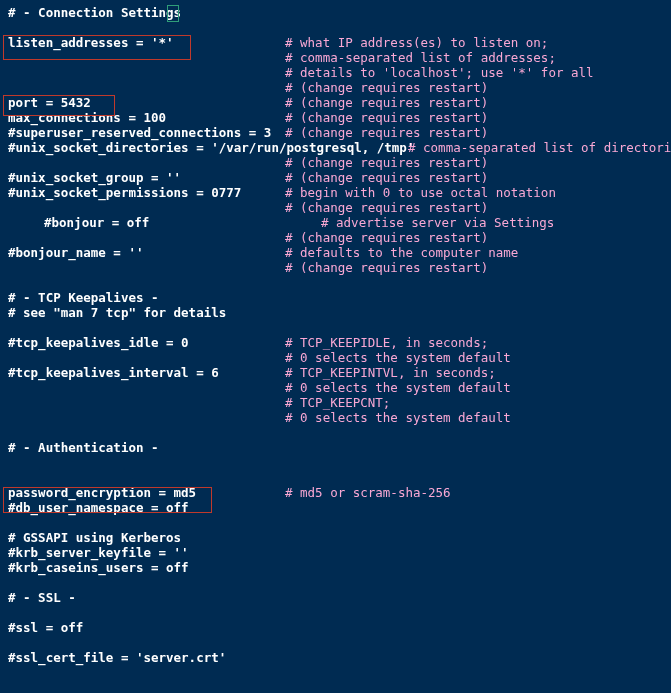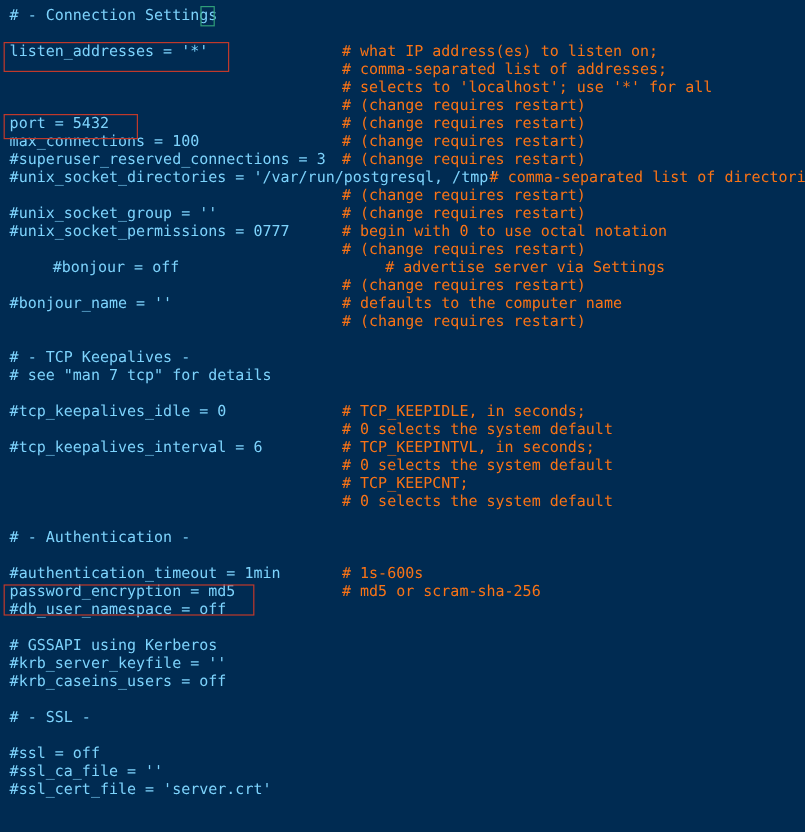--- a/index.html
+++ b/index.html
@@ -40,24 +40,25 @@
     left: 8px;
     top: 0;
     white-space: pre;
   }
   .col-right {
     position: absolute;
     top: 0;
     white-space: pre;
   }
   .txt {
-    color: #7dd3fc;
+    color: #ffffff;
+    font-weight: bold;
   }
   .cmt {
-    color: #f97316;
+    color: #f9a8d4;
   }
   
   .annot-box {
     position: absolute;
     border: 1.5px solid #c0392b;
     box-sizing: border-box;
     pointer-events: none;
     background: transparent;
   }
   
@@ -70,21 +71,21 @@
 </style>
 </head>
 <body>
 
 <div id="screen">
   <div class="code-layer" id="code-layer">
       <div class="line" style="top: 5px;"><span class="col-left txt"># - Connection Settings </span></div>
       <div class="line" style="top: 20px;"><span class="col-left txt"></span></div>
       <div class="line" style="top: 35px;"><span class="col-left txt">listen_addresses = '*'</span><span class="col-right cmt" style="left: 285px;"># what IP address(es) to listen on;</span></div>
       <div class="line" style="top: 50px;"><span class="col-left txt"></span><span class="col-right cmt" style="left: 285px;"># comma-separated list of addresses;</span></div>
-      <div class="line" style="top: 65px;"><span class="col-left txt"></span><span class="col-right cmt" style="left: 285px;"># selects to 'localhost'; use '*' for all</span></div>
+      <div class="line" style="top: 65px;"><span class="col-left txt"></span><span class="col-right cmt" style="left: 285px;"># details to 'localhost'; use '*' for all</span></div>
       <div class="line" style="top: 80px;"><span class="col-left txt"></span><span class="col-right cmt" style="left: 285px;"># (change requires restart)</span></div>
       <div class="line" style="top: 95px;"><span class="col-left txt">port = 5432</span><span class="col-right cmt" style="left: 285px;"># (change requires restart)</span></div>
       <div class="line" style="top: 110px;"><span class="col-left txt">max_connections = 100</span><span class="col-right cmt" style="left: 285px;"># (change requires restart)</span></div>
       <div class="line" style="top: 125px;"><span class="col-left txt">#superuser_reserved_connections = 3</span><span class="col-right cmt" style="left: 285px;"># (change requires restart)</span></div>
       <div class="line" style="top: 140px;"><span class="col-left txt">#unix_socket_directories = '/var/run/postgresql, /tmp'</span><span class="col-right cmt" style="left: 408px;"># comma-separated list of directories</span></div>
       <div class="line" style="top: 155px;"><span class="col-left txt"></span><span class="col-right cmt" style="left: 285px;"># (change requires restart)</span></div>
       <div class="line" style="top: 170px;"><span class="col-left txt">#unix_socket_group = ''</span><span class="col-right cmt" style="left: 285px;"># (change requires restart)</span></div>
       <div class="line" style="top: 185px;"><span class="col-left txt">#unix_socket_permissions = 0777</span><span class="col-right cmt" style="left: 285px;"># begin with 0 to use octal notation</span></div>
       <div class="line" style="top: 200px;"><span class="col-left txt"></span><span class="col-right cmt" style="left: 285px;"># (change requires restart)</span></div>
       <div class="line" style="top: 215px; margin-left: 36px;"><span class="col-left txt">#bonjour = off</span><span class="col-right cmt" style="left: 285px;"># advertise server via Settings</span></div>
@@ -97,32 +98,30 @@
       <div class="line" style="top: 320px;"><span class="col-left txt"></span></div>
       <div class="line" style="top: 335px;"><span class="col-left txt">#tcp_keepalives_idle = 0</span><span class="col-right cmt" style="left: 285px;"># TCP_KEEPIDLE, in seconds;</span></div>
       <div class="line" style="top: 350px;"><span class="col-left txt"></span><span class="col-right cmt" style="left: 285px;"># 0 selects the system default</span></div>
       <div class="line" style="top: 365px;"><span class="col-left txt">#tcp_keepalives_interval = 6</span><span class="col-right cmt" style="left: 285px;"># TCP_KEEPINTVL, in seconds;</span></div>
       <div class="line" style="top: 380px;"><span class="col-left txt"></span><span class="col-right cmt" style="left: 285px;"># 0 selects the system default</span></div>
       <div class="line" style="top: 395px;"><span class="col-right cmt" style="left: 285px;"># TCP_KEEPCNT;</span></div>
       <div class="line" style="top: 410px;"><span class="col-left txt"></span><span class="col-right cmt" style="left: 285px;"># 0 selects the system default</span></div>
       <div class="line" style="top: 425px;"><span class="col-left txt"></span></div>
       <div class="line" style="top: 440px;"><span class="col-left txt"># - Authentication -</span></div>
       <div class="line" style="top: 455px;"><span class="col-left txt"></span></div>
-      <div class="line" style="top: 470px;"><span class="col-left txt">#authentication_timeout = 1min</span><span class="col-right cmt" style="left: 285px;"># 1s-600s</span></div>
       <div class="line" style="top: 485px;"><span class="col-left txt">password_encryption = md5</span><span class="col-right cmt" style="left: 285px;"># md5 or scram-sha-256</span></div>
       <div class="line" style="top: 500px;"><span class="col-left txt">#db_user_namespace = off</span></div>
       <div class="line" style="top: 515px;"><span class="col-left txt"></span></div>
       <div class="line" style="top: 530px;"><span class="col-left txt"># GSSAPI using Kerberos</span></div>
       <div class="line" style="top: 545px;"><span class="col-left txt">#krb_server_keyfile = ''</span></div>
       <div class="line" style="top: 560px;"><span class="col-left txt">#krb_caseins_users = off</span></div>
       <div class="line" style="top: 575px;"><span class="col-left txt"></span></div>
       <div class="line" style="top: 590px;"><span class="col-left txt"># - SSL -</span></div>
       <div class="line" style="top: 605px;"><span class="col-left txt"></span></div>
       <div class="line" style="top: 620px;"><span class="col-left txt">#ssl = off</span></div>
-      <div class="line" style="top: 635px;"><span class="col-left txt">#ssl_ca_file = ''</span></div>
       <div class="line" style="top: 650px;"><span class="col-left txt">#ssl_cert_file = 'server.crt'</span></div>
     </div>
   <div id="annot-layer">
       <div class="annot-box" style="left: 3px; top: 35px; width: 188px; height: 25px; border-color: rgb(192, 57, 43);"></div>
       <div class="annot-box" style="left: 3px; top: 95px; width: 112px; height: 21px; border-color: rgb(192, 57, 43);"></div>
       <div class="annot-box" style="left: 3px; top: 487px; width: 209px; height: 26px; border-color: rgb(192, 57, 43);"></div>
       <div class="cursor-box" style="left: 167px; top: 5px; width: 12px; height: 17px; border-color: rgb(47, 158, 121);"></div>
     </div>
 </div>
 

